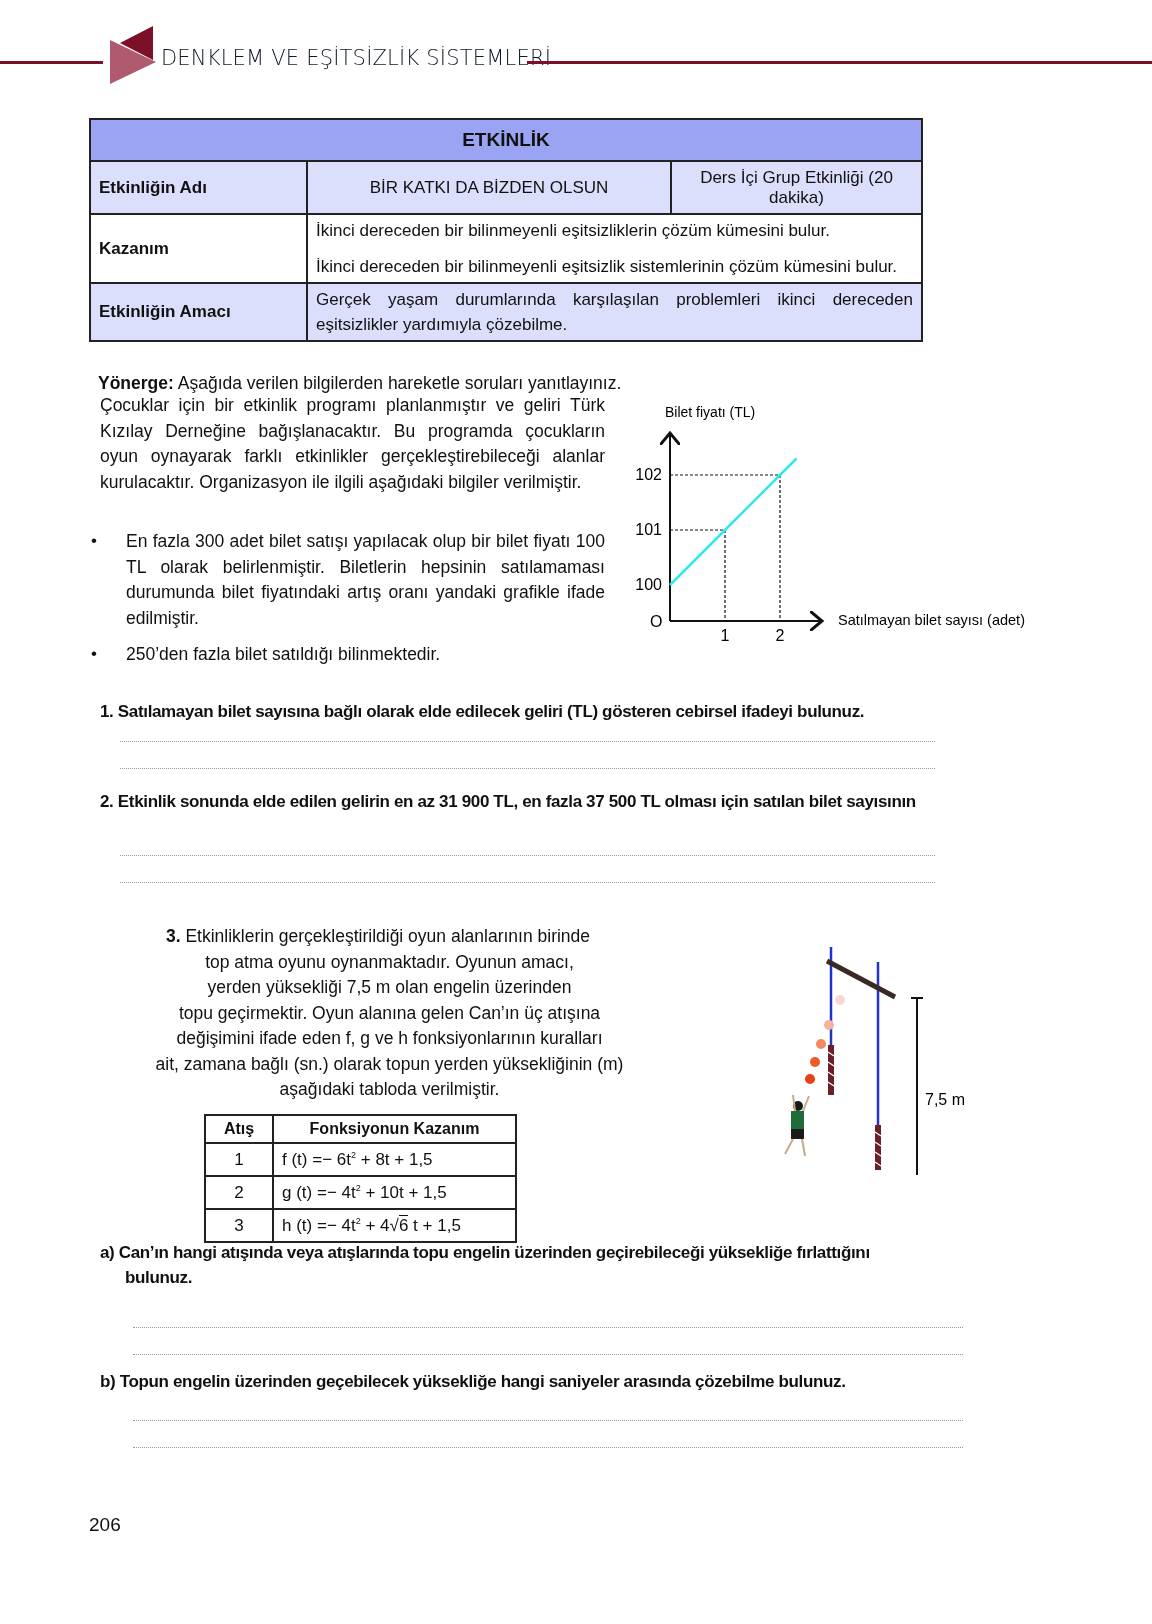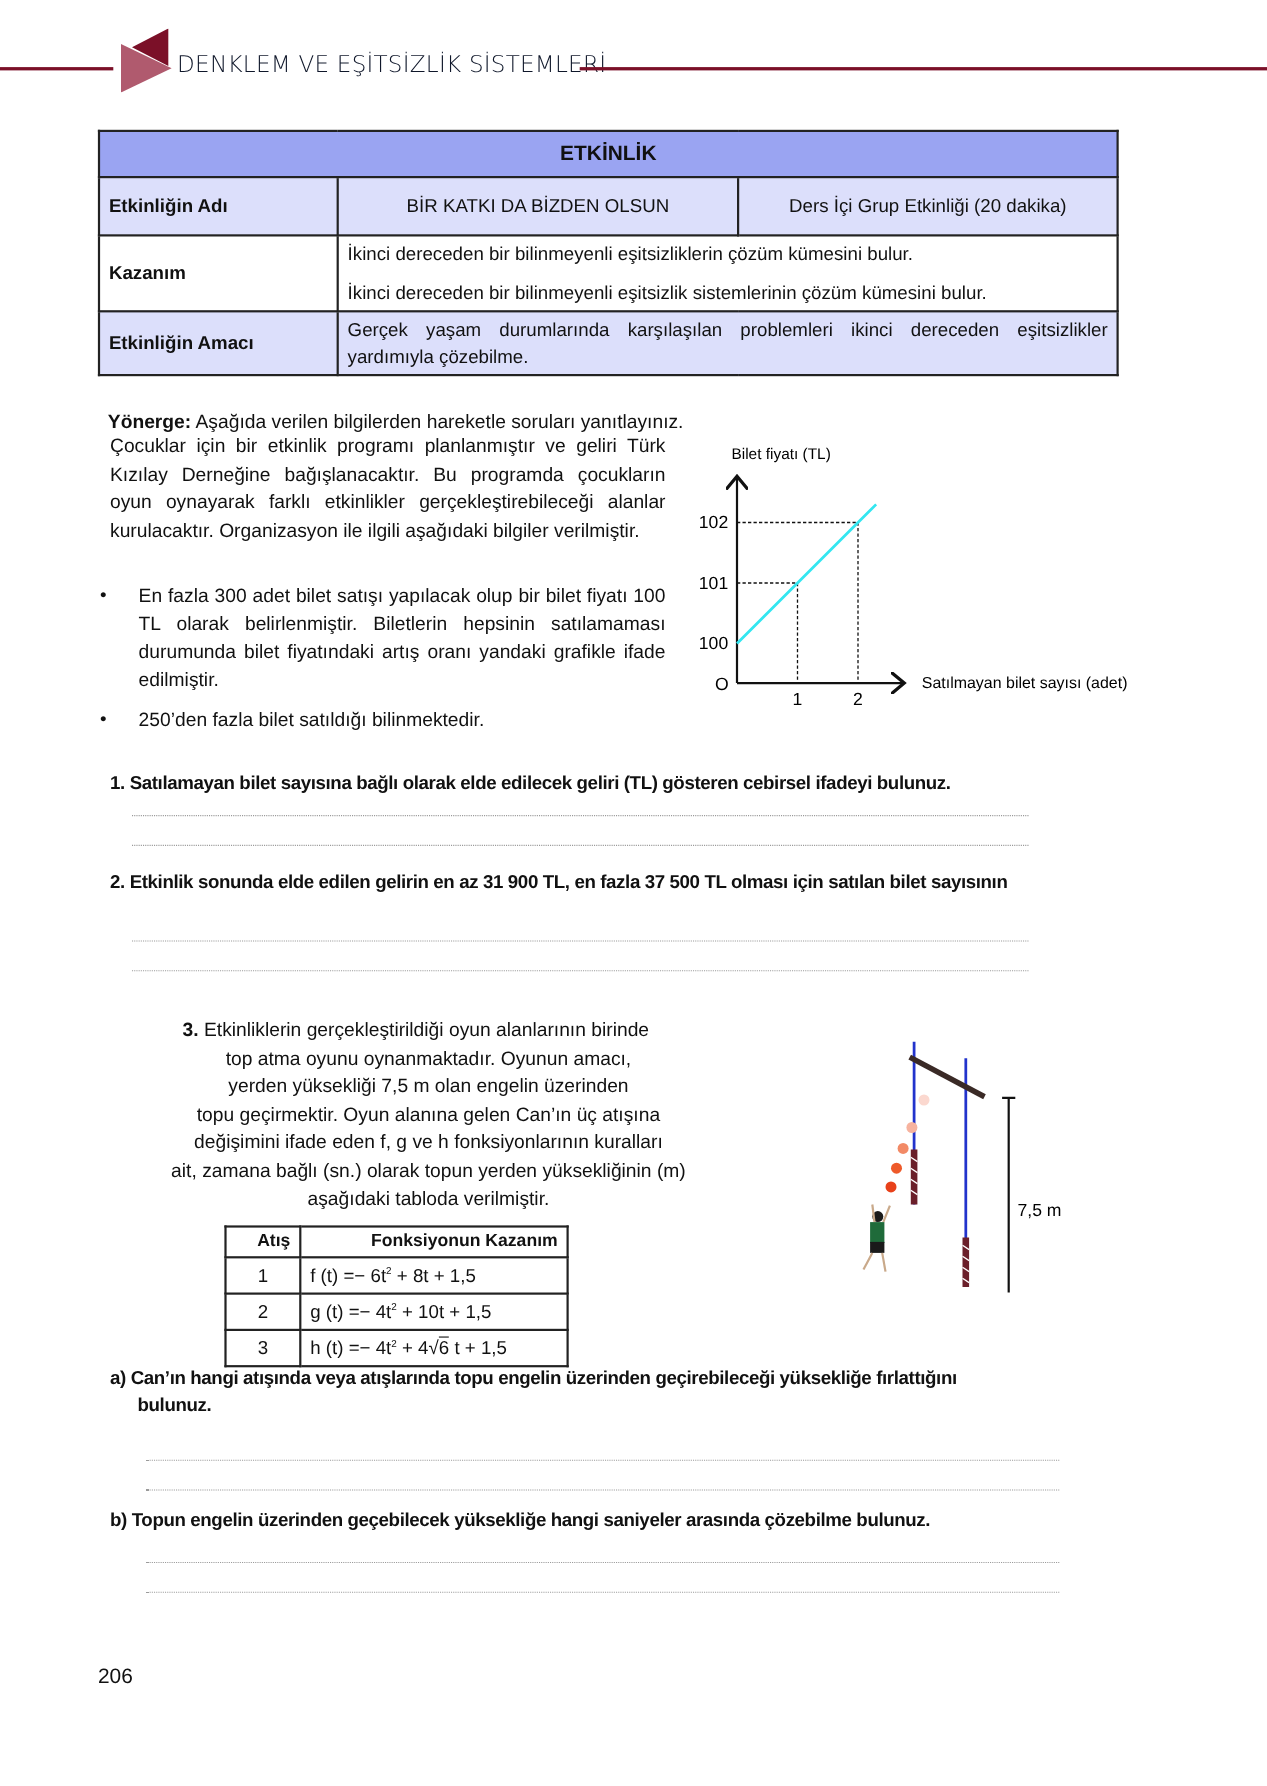--- a/index.html
+++ b/index.html
@@ -2,38 +2,38 @@
 <html><head>
 <meta charset="utf-8">
 <style>
   html,body{margin:0;padding:0;background:#fff;}
   body{width:1152px;height:1624px;position:relative;overflow:hidden;font-family:"Liberation Sans",sans-serif;color:#111;}
   .abs{position:absolute;}
   
   .hdr-line{position:absolute;height:3px;background:#7b1028;}
   .hdr-title{position:absolute;left:161px;top:46px;font-size:21px;letter-spacing:0.2px;color:#0f172a;font-family:"DejaVu Sans",sans-serif;font-weight:300;}
   
-  table.act{position:absolute;left:89px;top:118px;width:928px;border-collapse:collapse;font-size:17px;}
+  table.act{position:absolute;left:89px;top:118px;width:834px;border-collapse:collapse;font-size:17px;}
   table.act td{border:2px solid #222;padding:0 8px;vertical-align:middle;}
   table.act .head{background:#9aa4f2;text-align:center;font-weight:bold;font-size:19px;height:40px;}
   table.act .lbl{font-weight:bold;width:199px;background:#dcdffb;}
   table.act .shade{background:#dcdffb;}
   table.act .white{background:#fff;}
   .center{text-align:center;}
   
   .para{position:absolute;font-size:17.5px;line-height:25.5px;text-align:justify;}
   .bullet-dot{position:absolute;font-size:17px;}
   .q{position:absolute;font-weight:bold;font-size:17px;line-height:25px;}
   .dots{position:absolute;height:0;border-top:1.5px dotted #9a9a9a;}
   
   table.fn{position:absolute;left:204px;top:1114px;border-collapse:collapse;font-size:17px;}
   table.fn td{border:2px solid #222;height:31px;padding:0 8px;}
   table.fn td.n{width:50px;text-align:center;}
   table.fn td.r{width:225px;}
-  table.fn tr.h td{font-weight:bold;text-align:right;height:26px;font-size:16px;border-radius:10px;}
+  table.fn tr.h td{font-weight:bold;text-align:center;height:26px;font-size:16px;border-radius:10px;}
   .pgnum{position:absolute;left:89px;top:1514px;font-size:19px;}
   svg text{font-family:"Liberation Sans",sans-serif;}
 </style>
 </head>
 <body>
 
 <div class="hdr-line" style="left:0;top:61px;width:103px;"></div>
 <svg class="abs" style="left:106px;top:26px;" width="52" height="58" viewBox="0 0 52 58">
   <polygon points="4,14 4,58 50,36" fill="#b05a6e"></polygon>
   <polygon points="14,17 47,0 47,34" fill="#7b1028"></polygon>

